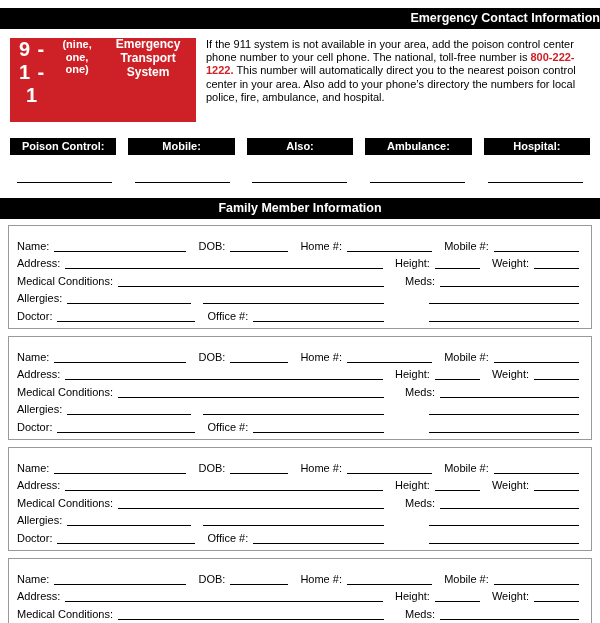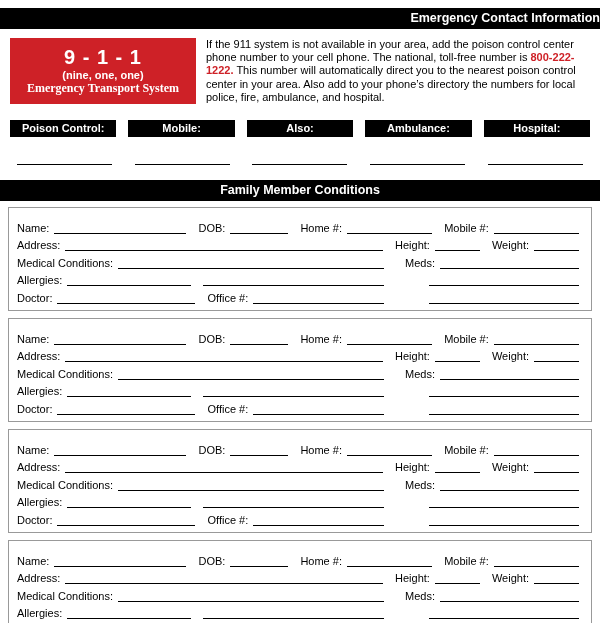--- a/index.html
+++ b/index.html
@@ -8,25 +8,25 @@
   .page { position:relative; width:600px; height:623px; background:#fff; overflow:hidden; }
 
   
   .bar { background:#000; color:#fff; text-align:center; font-weight:bold;
          font-size:12.5px; padding:3px 0 4px; }
   .bar-top { margin:8px 0 0 0;text-align:right; }
   .bar-family { margin:15px 0 6px 0; }
 
   
   .intro-row { display:flex; margin:9px 10px 0 10px; }
-  .badge { width:186px; min-width:186px; height:66px; color:#fff; text-align:center;
-           display:flex; flex-direction:column; justify-content:center; line-height:1.15; }
+  .badge { width:186px; min-width:186px; height:84px; color:#fff; text-align:center;
+           display:flex; flex-direction:row; justify-content:center; line-height:1.15; }
   .badge .num { font-size:20px; font-weight:bold; letter-spacing:1px; }
   .badge .cap { font-size:11px; font-weight:bold; }
-  .badge .sub { font-size:12px; font-weight:bold;font-family:Liberation Serif, serif; }
+  .badge .sub { font-size:12px; font-weight:bold; }
   .intro-text { font-size:11px; line-height:13.2px; margin-left:10px; width:392px; }
   .phone-red { font-weight:bold; }
 
   
   .contact-grid { display:flex; gap:12px; margin:16px 10px 0 10px; }
   .contact-cell { flex:1; background:#000; color:#fff; font-weight:bold; font-size:11px;
                   text-align:center; padding:2px 0 3px; }
   .contact-lines { display:flex; gap:8px; margin:27px 10px 0 10px; }
   .contact-line-cell { flex:1; display:flex; justify-content:center; }
   .contact-line { width:95px; border-bottom:1.5px solid #000; height:1px; }
@@ -87,21 +87,21 @@
       </div>
     <div class="contact-line-cell">
         <div class="contact-line"></div>
       </div>
     <div class="contact-line-cell">
         <div class="contact-line"></div>
       </div>
   </div>
 
   <div class="bar bar-family">
-    <span>Family Member Conditions</span>
+    <span>Family Member Information</span>
   </div>
 
   <div class="members" id="members">
   <div class="mbox">
     <div class="frow">
       <span class="lbl">Name:</span>
       <span class="ln grow gap12" style="flex-grow:1.55"></span>
       <span class="lbl">DOB:</span>
       <span class="ln ln-58 gap12"></span>
       <span class="lbl">Home #:</span>

